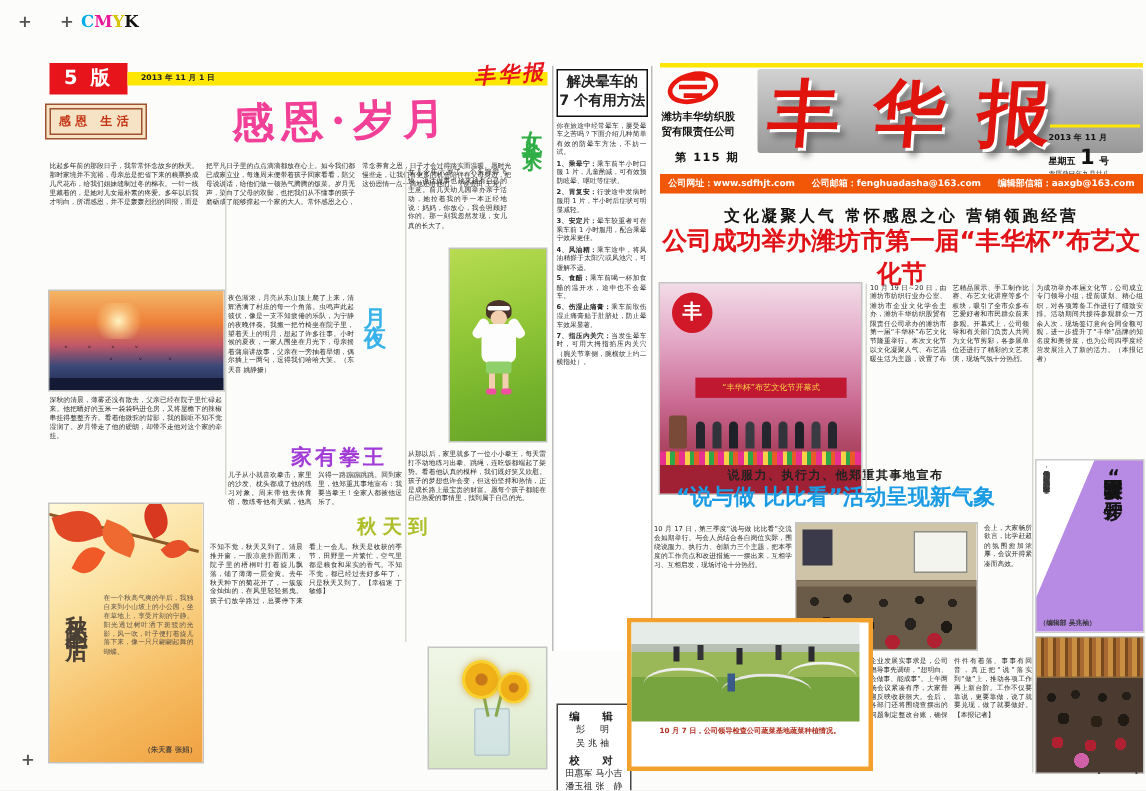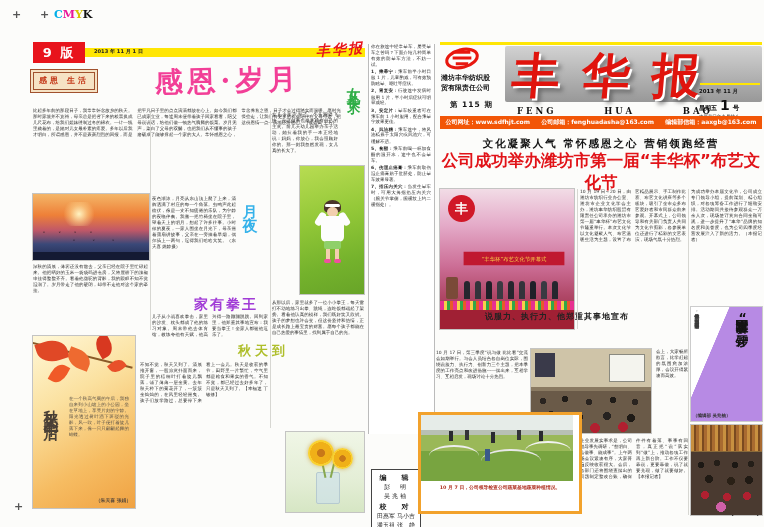--- a/index.html
+++ b/index.html
@@ -69,21 +69,21 @@
 
   <div class="mark" style="left:12px;top:8px;">+</div>
   <div class="mark" style="left:40px;top:8px;">+</div>
   <div class="mark" style="left:54px;top:8px;font-family:'DejaVu Serif',serif;">
     <span style="color:#00aee8">C</span><span style="color:#e8189a">M</span><span style="color:#d8c400">Y</span><span style="color:#111">K</span>
   </div>
   <div class="mark" style="left:14px;top:500px;">+</div>
   <div class="mark" style="left:728px;top:506px;">+</div>
   <div class="mark" style="left:753px;top:506px;">+</div>
 
-  <div class="ed-box">9 版</div>
+  <div class="ed-box">5 版</div>
   <div class="ystrip" style="left:85px;top:48px;width:280px;height:9px;"></div>
   <div class="abs" style="left:94px;top:48px;font-size:6px;font-weight:bold;color:#222;transform:scale(.85);transform-origin:0 0;">2013 年 11 月 1 日</div>
   <div class="paper-script">丰华报</div>
 
   <div class="badge">感恩 生活</div>
   <div class="ganen-title">感恩·岁月</div>
 
   <div class="tx" style="left:33px;top:108px;width:308px;height:84px;">
     <div class="mi c3">比起多年前的那段日子，我常常怀念故乡的秋天。那时家境并不宽裕，母亲总是把省下来的粮票换成几尺花布，给我们姐妹缝制过冬的棉衣。一针一线里藏着的，是她对儿女最朴素的疼爱。多年以后我才明白，所谓感恩，并不是轰轰烈烈的回报，而是把平凡日子里的点点滴滴都放在心上。如今我们都已成家立业，每逢周末便带着孩子回家看看，陪父母说说话，给他们做一顿热气腾腾的饭菜。岁月无声，染白了父母的双鬓，也把我们从不懂事的孩子磨砺成了能够撑起一个家的大人。常怀感恩之心，常念养育之恩，日子才会过得踏实而温暖。愿时光慢些走，让我们有更多的机会陪伴在父母身边，把这份恩情一点一滴地还给他们。（侯会田 王芳）</div>
   </div>
@@ -155,20 +155,24 @@
     <div class="abs" style="left:36px;top:22px;width:2px;height:24px;background:#88a850;transform:rotate(-12deg);"></div>
     <div class="abs" style="left:46px;top:26px;width:2px;height:20px;background:#88a850;transform:rotate(14deg);"></div>
     <div class="abs" style="left:22px;top:8px;width:26px;height:26px;border-radius:50%;background:radial-gradient(circle,#c87818 0 20%,#f0b018 24% 58%,#f8d030 60% 100%);box-shadow:0 0 4px rgba(200,140,20,.6);"></div>
     <div class="abs" style="left:46px;top:16px;width:21px;height:21px;border-radius:50%;background:radial-gradient(circle,#c87818 0 20%,#f0b018 24% 58%,#f8d030 60% 100%);box-shadow:0 0 4px rgba(200,140,20,.6);"></div>
   </div>
 
   <div class="rule" style="left:150px;top:112px;width:1px;height:218px;"></div>
   <div class="rule" style="left:270px;top:112px;width:1px;height:316px;"></div>
 
   <div class="midcol">
+    <div class="midtitle">
+      <div>解决晕车的</div>
+      <div>7 个有用方法</div>
+    </div>
     <div class="tx" style="position:relative;left:0;width:60px;height:330px;margin:0 2px;">
       <div class="mi">
         <p style="margin:0 0 2px 0;">你在旅途中经常晕车，屡受晕车之苦吗？下面介绍几种简单有效的防晕车方法，不妨一试。</p>
         <p style="margin:0 0 2px 0;"><b>1、乘晕宁：</b><span>乘车前半小时口服 1 片，儿童酌减，可有效预防眩晕、呕吐等症状。</span></p>
         <p style="margin:0 0 2px 0;"><b>2、胃复安：</b><span>行驶途中发病时服用 1 片，半小时后症状可明显减轻。</span></p>
         <p style="margin:0 0 2px 0;"><b>3、安定片：</b><span>晕车较重者可在乘车前 1 小时服用，配合乘晕宁效果更佳。</span></p>
         <p style="margin:0 0 2px 0;"><b>4、风油精：</b><span>乘车途中，将风油精搽于太阳穴或风池穴，可缓解不适。</span></p>
         <p style="margin:0 0 2px 0;"><b>5、食醋：</b><span>乘车前喝一杯加食醋的温开水，途中也不会晕车。</span></p>
         <p style="margin:0 0 2px 0;"><b>6、伤湿止痛膏：</b><span>乘车前取伤湿止痛膏贴于肚脐处，防止晕车效果显著。</span></p>
         <p style="margin:0 0 2px 0;"><b>7、指压内关穴：</b><span>当发生晕车时，可用大拇指掐压内关穴（腕关节掌侧，腕横纹上约二横指处）。</span></p>
@@ -196,25 +200,20 @@
         <path d="M10 7 L26 7 M9 12.5 L27 12.5 M12 18 L24 18" stroke="#e8180f" stroke-width="3" fill="none"></path>
       </svg>
   </div>
   <div class="abs" style="left:441px;top:74px;width:76px;font-weight:bold;font-size:7px;line-height:1.4;color:#111;">
     <div>潍坊丰华纺织股</div>
     <div>贸有限责任公司</div>
   </div>
   <div class="abs" style="left:450px;top:100px;font-weight:bold;font-size:7.5px;color:#111;letter-spacing:1px;">第 115 期</div>
 
   <div class="mast-title">丰华报</div>
-  <div class="pinyin">
-    <span>FENG</span>
-    <span>HUA</span>
-    <span>BAO</span>
-  </div>
 
   <div class="ystrip" style="left:700px;top:83px;width:60px;height:2px;"></div>
   <div class="abs" style="left:699px;top:88px;width:64px;color:#111;">
     <div style="font-size:6px;font-weight:bold;transform:scale(.9);transform-origin:0 0;">2013 年 11 月</div>
     <div style="display:flex;align-items:baseline;gap:3px;">
       <span style="font-size:6px;font-weight:bold;">星期五</span>
       <span style="font-size:14px;font-weight:bold;">1</span>
       <span style="font-size:6.5px;font-weight:bold;">号</span>
     </div>
     <div style="font-size:6px;transform:scale(.75);transform-origin:0 0;white-space:nowrap;">农历癸巳年九月廿八</div>
@@ -249,20 +248,21 @@
   </div>
 
   <div class="tx" style="left:580px;top:189px;width:106px;height:142px;">
     <div class="mi c2">10 月 19 日～20 日，由潍坊市纺织行业办公室、潍坊市企业文化学会主办，潍坊丰华纺织股贸有限责任公司承办的潍坊市第一届“丰华杯”布艺文化节隆重举行。本次文化节以文化凝聚人气、布艺温暖生活为主题，设置了布艺精品展示、手工制作比赛、布艺文化讲座等多个板块，吸引了全市众多布艺爱好者和市民群众前来参观。开幕式上，公司领导和有关部门负责人共同为文化节剪彩，各参展单位还进行了精彩的文艺表演，现场气氛十分热烈。</div>
   </div>
   <div class="tx" style="left:691px;top:189px;width:71px;height:114px;">
     <div class="mi">为成功举办本届文化节，公司成立专门领导小组，提前谋划、精心组织，对各项筹备工作进行了细致安排。活动期间共接待参观群众一万余人次，现场签订意向合同金额可观，进一步提升了“丰华”品牌的知名度和美誉度，也为公司四季度经营发展注入了新的活力。（本报记者）</div>
   </div>
 
   <div class="kicker2">说服力、执行力、他郑重其事地宣布</div>
+  <div class="headline-blue">“说与做 比比看”活动呈现新气象</div>
 
   <div class="tx" style="left:436px;top:350px;width:92px;height:62px;">
     <div class="mi">10 月 17 日，第三季度“说与做 比比看”交流会如期举行。与会人员结合各自岗位实际，围绕说服力、执行力、创新力三个主题，把本季度的工作亮点和改进措施一一摆出来，互相学习、互相启发，现场讨论十分热烈。</div>
   </div>
 
   <div class="ph" style="left:531px;top:349px;width:120px;height:84px;background:linear-gradient(#cfc4a8 0 45%,#6a5a48 45% 100%);">
     <div class="abs" style="left:78px;top:5px;width:34px;height:26px;background:#f4f4ee;border:1px solid #8a8a80;"></div>
     <div class="abs" style="left:4px;top:4px;width:20px;height:24px;background:#3a3a4a;"></div>
     <div class="abs" style="left:0;top:38px;width:120px;height:4px;background:#8a7a62;"></div>
     <div class="abs" style="left:0;top:44px;width:120px;height:40px;background:

